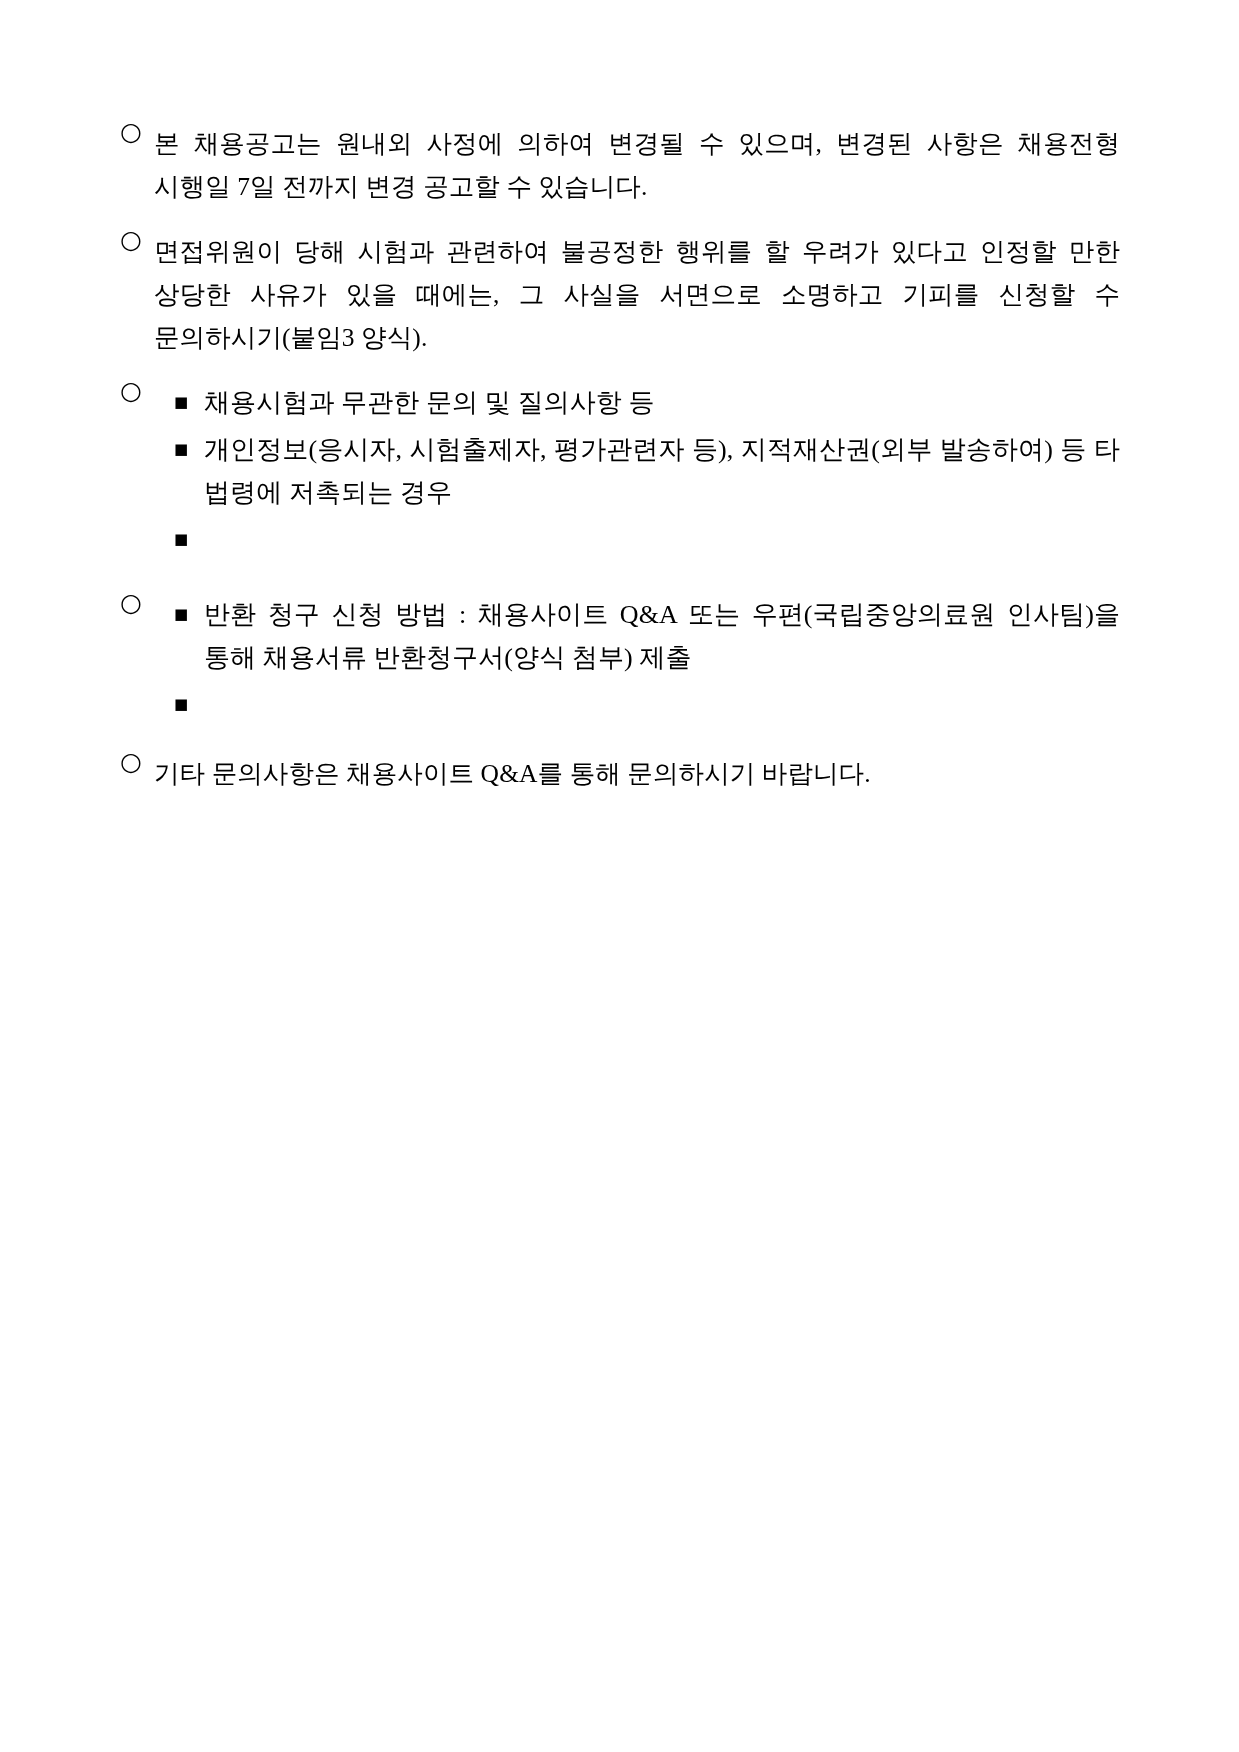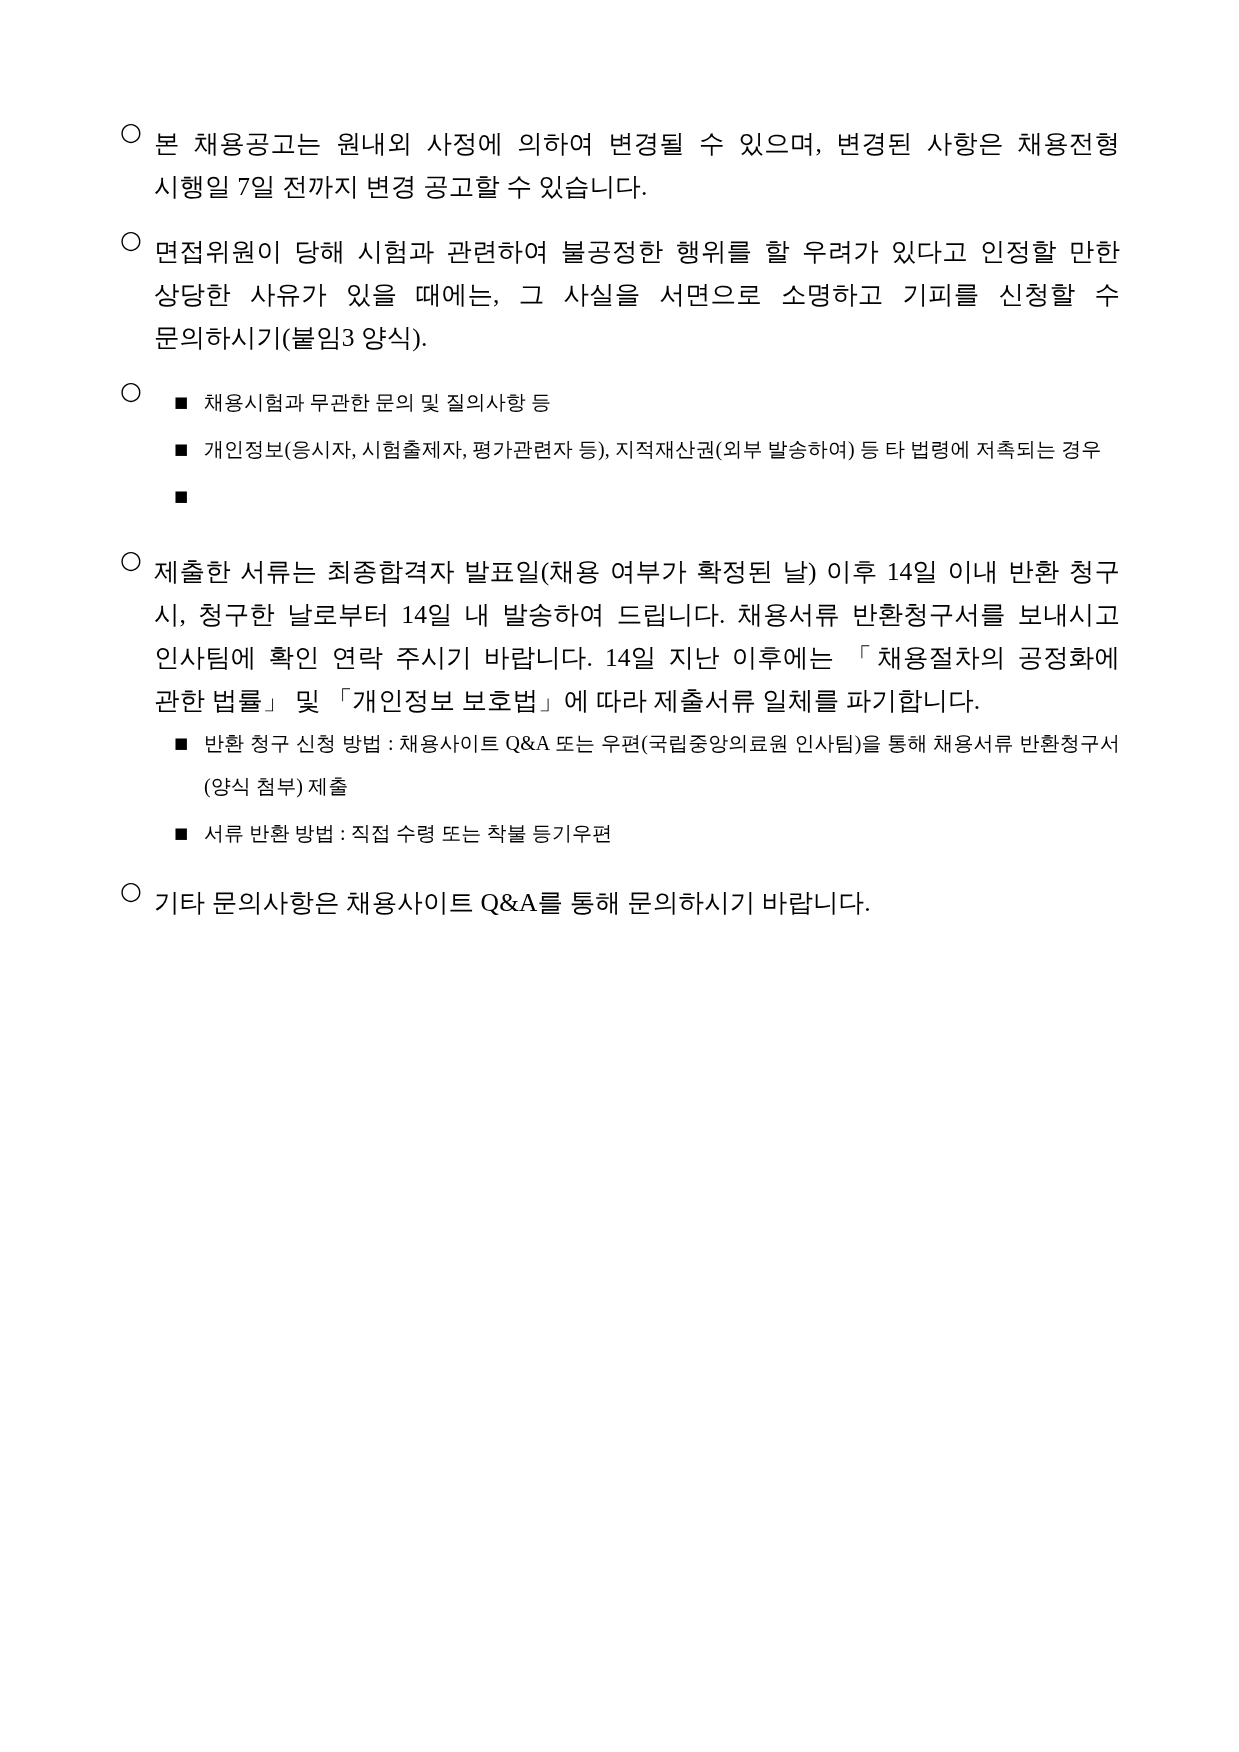--- a/index.html
+++ b/index.html
@@ -60,21 +60,21 @@
   }
   .bullet-square {
     flex: 0 0 auto;
     width: 30px;
     font-size: 15px;
     line-height: 43px;
     color: #000;
     font-family: "DejaVu Sans", sans-serif;
   }
   .subitem .para {
-    font-size: 20px;
+    font-size: 26px;
   }
   .gap-med { height: 6px; }
 </style>
 </head>
 <body>
 
 <div class="page">
   <div class="content">
 
     <div class="item">
@@ -107,29 +107,27 @@
           <span class="bullet-square">■</span>
         </div>
       </div>
     </div>
 
     <div class="gap-med"></div>
 
     <div class="item">
       <span class="bullet-circle">○</span>
       <div class="item-body">
-        <div class="para last-line-left">제출한 서류는 최종합격자 발표일(채용 여부가 확정된 날) 이후 14일 이내 반환 청구 시, 청구한 날로부터 14일 내 발송하여 드립니다. 채용서류 반환청구서를 보내시고 인사팀에 확인 연락 주시기 바랍니다. 14일 지난 이후에는 「채용절차의 공정화에 관한 법률」 및 「개인정보 보호법」에 따라 제출서류 일체를 파기합니다.</div>
 
         <div class="subitem">
           <span class="bullet-square">■</span>
           <div class="para last-line-left">반환 청구 신청 방법 : 채용사이트 Q&amp;A 또는 우편(국립중앙의료원 인사팀)을 통해 채용서류 반환청구서(양식 첨부) 제출</div>
         </div>
         <div class="subitem">
           <span class="bullet-square">■</span>
-          <div class="para last-line-left">서류 반환 방법 : 직접 수령 또는 착불 등기우편</div>
         </div>
       </div>
     </div>
 
     <div class="item">
       <span class="bullet-circle">○</span>
       <div class="item-body">
         <div class="para last-line-left">기타 문의사항은 채용사이트 Q&amp;A를 통해 문의하시기 바랍니다.</div>
       </div>
     </div>

